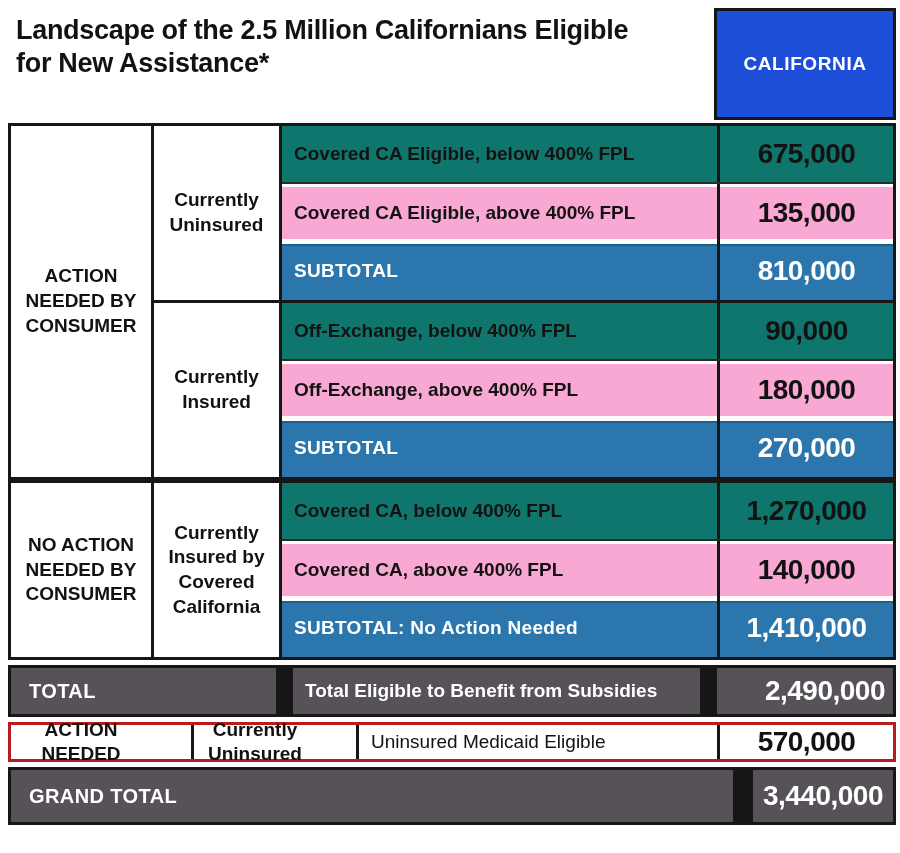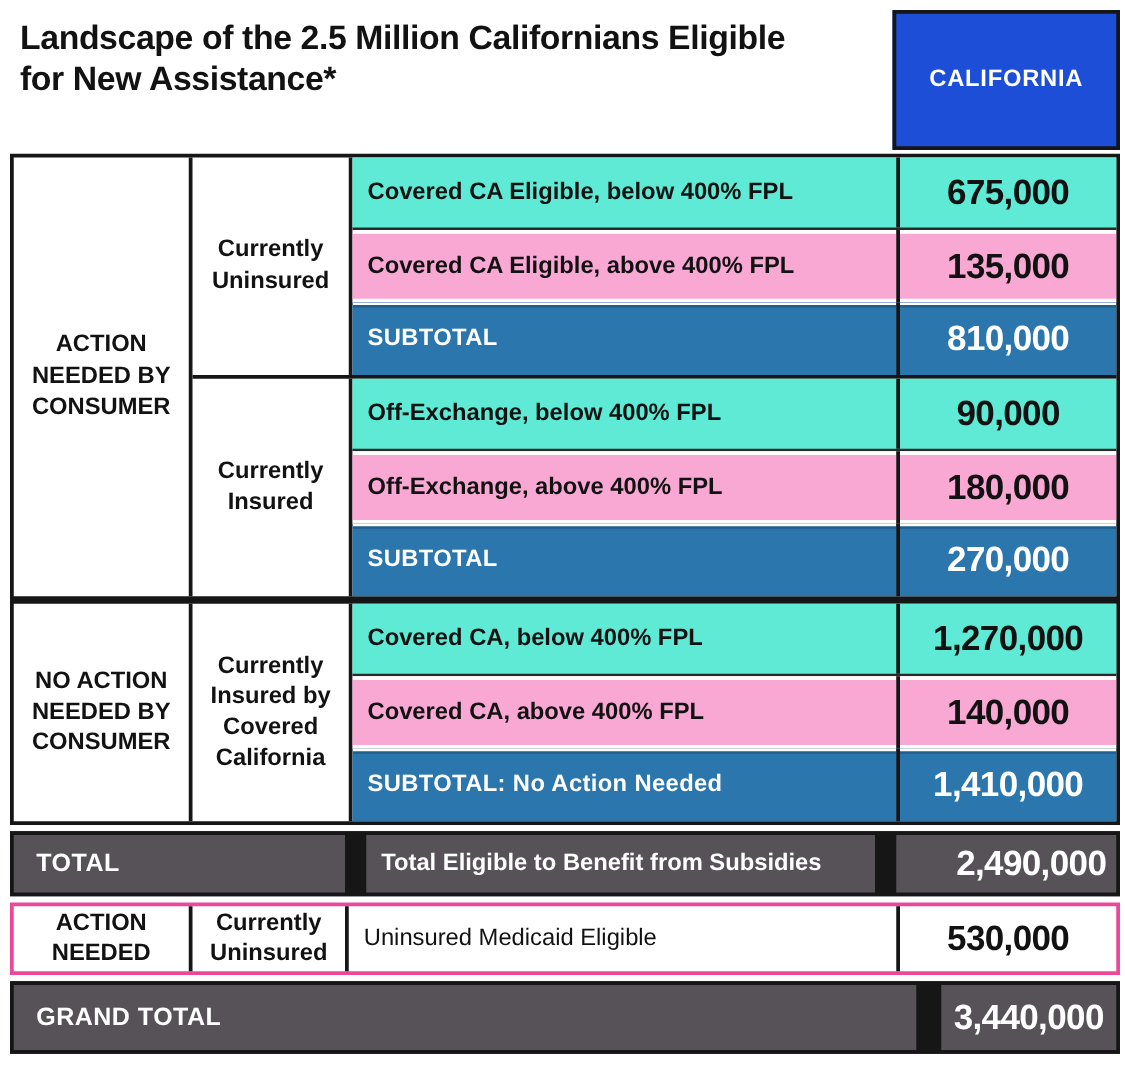--- a/index.html
+++ b/index.html
@@ -46,41 +46,41 @@
   .row { display: flex; height: 58px; }
   .rlabel {
     flex: 1; display: flex; align-items: center; padding-left: 12px;
     font-weight: 700; font-size: 19px; color: #121212;
   }
   .rvalue {
     width: 176px; border-left: 3px solid #161616;
     display: flex; align-items: center; justify-content: center;
     font-weight: 700; font-size: 28px; color: #121212; letter-spacing: -0.5px;
   }
-  .r-white { background: #5eead4; border-bottom: 2px solid #2a2a2a; justify-content: flex-end; }
+  .r-white { background: #0f766e; border-bottom: 2px solid #2a2a2a; justify-content: flex-end; }
   .r-gray .rlabel, .r-gray .rvalue {
     background: #f9a8d4;
     box-shadow: inset 0 3px 0 #ffffff, inset 0 -3px 0 #ffffff;
   }
   .r-blue .rlabel, .r-blue .rvalue {
     background: #2b76ad; color: #ffffff;
     box-shadow: inset 0 2px 0 #ffffff, inset 0 4px 0 #225e8b;
   }
   .r-blue .rlabel { letter-spacing: 0.3px; }
 
   .total-row {
     margin-top: 5px; height: 52px; background: #161616;
     border: 3px solid #161616; display: flex; gap: 17px;
   }
   .t-cell { background: #565257; color: #ffffff; display: flex; align-items: center; }
   .t-left { width: 265px; padding-left: 18px; font-size: 20px; font-weight: 700; letter-spacing: 0.4px; }
   .t-desc { flex: 1; padding-left: 12px; font-size: 19px; font-weight: 700; }
   .t-value { width: 176px; justify-content: flex-end; padding-right: 8px; font-size: 28px; font-weight: 700; letter-spacing: -0.5px; }
 
-  .action-row { margin-top: 5px; height: 58px; border: 3px solid #ec4899; display: flex; background: #fff; }
+  .action-row { margin-top: 5px; height: 40px; border: 3px solid #b91c1c; display: flex; background: #fff; gap: 40px; }
   .a-g { width: 140px; display: flex; align-items: center; justify-content: center; text-align: center;
          font-weight: 700; font-size: 19px; line-height: 1.25; color: #121212; }
   .a-s { width: 125px; border-left: 3px solid #161616; display: flex; align-items: center; justify-content: center;
          text-align: center; font-weight: 700; font-size: 19px; line-height: 1.25; color: #121212; }
   .a-l { flex: 1; border-left: 3px solid #161616; display: flex; align-items: center; padding-left: 12px;
          font-weight: 400; font-size: 19px; color: #121212; }
   .a-v { width: 176px; border-left: 3px solid #161616; display: flex; align-items: center; justify-content: center;
          font-weight: 700; font-size: 28px; color: #121212; letter-spacing: -0.5px; }
 
   .grand-row { margin-top: 5px; height: 58px; background: #161616; border: 3px solid #161616; display: flex; gap: 20px; }
@@ -176,21 +176,21 @@
     <div class="total-row">
       <div class="t-cell t-left">TOTAL</div>
       <div class="t-cell t-desc">Total Eligible to Benefit from Subsidies</div>
       <div class="t-cell t-value">2,490,000</div>
     </div>
 
     <div class="action-row">
       <div class="a-g">ACTION NEEDED</div>
       <div class="a-s">Currently Uninsured</div>
       <div class="a-l">Uninsured Medicaid Eligible</div>
-      <div class="a-v">530,000</div>
+      <div class="a-v">570,000</div>
     </div>
 
     <div class="grand-row">
       <div class="g-l">GRAND TOTAL</div>
       <div class="g-v">3,440,000</div>
     </div>
 
   </div>
 </div>
 

